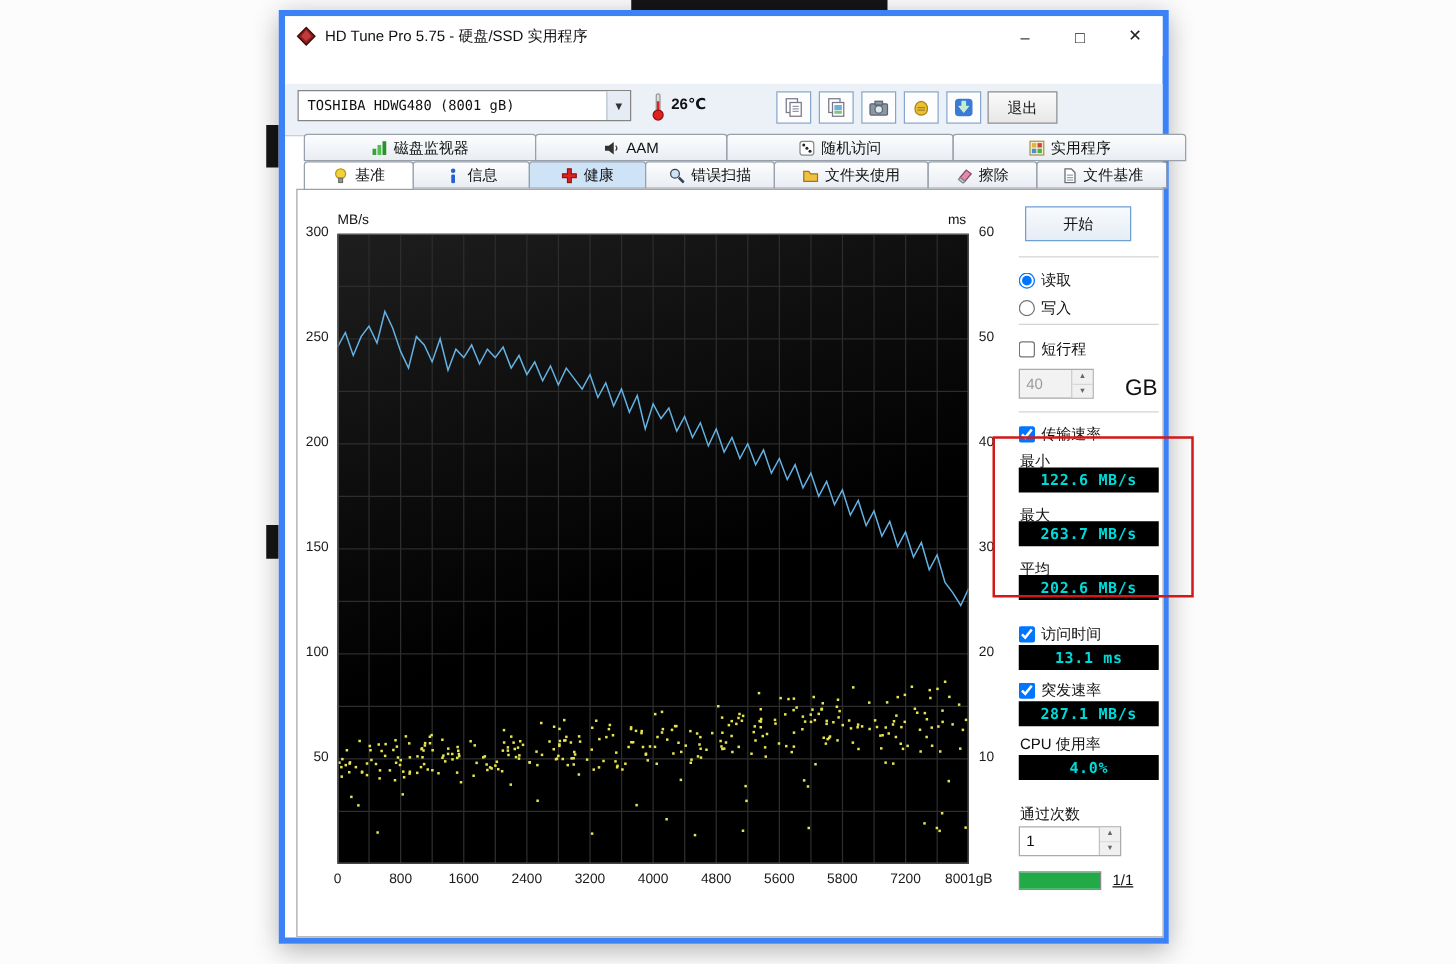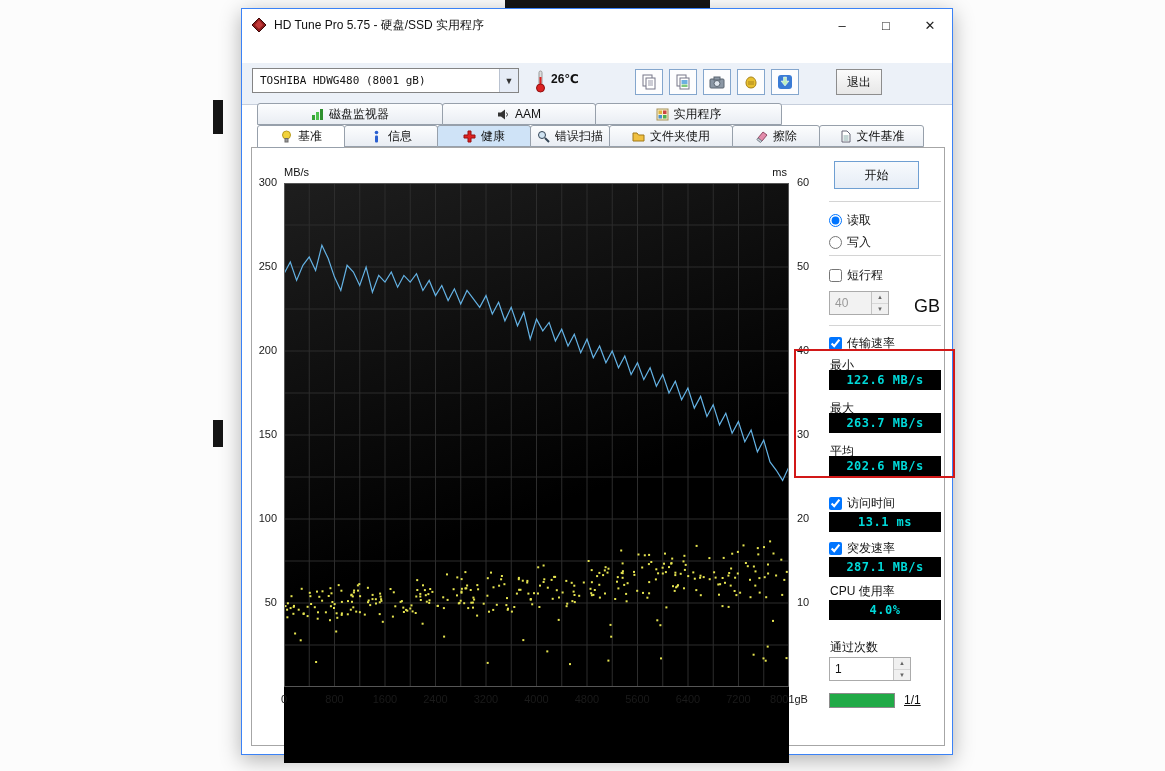--- a/index.html
+++ b/index.html
@@ -2,22 +2,22 @@
 <html><head>
 <meta charset="utf-8">
 <style>
   * { margin:0; padding:0; box-sizing:border-box; }
   html,body { width:1165px; height:771px; overflow:hidden; background:#fcfcfc;
     font-family:"Liberation Sans","DejaVu Sans",sans-serif; font-size:12px; color:#111; }
   #screen { position:relative; width:1165px; height:771px; }
 
   .artifact { position:absolute; background:#151515; }
 
-  .window { position:absolute; left:241px; top:8px; width:712px; height:747px;
-    background:#ffffff; border:1px solid #3b82f6; box-shadow:0 5px 20px rgba(0,0,0,.30); }
+  .window { position:absolute; left:223px; top:8px; width:712px; height:747px;
+    background:#ffffff; border:5px solid #3b82f6; box-shadow:0 5px 20px rgba(0,0,0,.30); }
 
   
   .titlebar { position:absolute; left:0; top:0; width:100%; height:32px;
     display:flex; align-items:center; background:#ffffff; }
   .title-icon { margin:0 7px 0 9px; display:flex; }
   .title-text { font-size:12px; }
   .win-controls { margin-left:auto; display:flex; height:100%; }
   .win-btn { width:44px; height:100%; display:flex; align-items:center; justify-content:center;
     font-size:13px; color:#222; cursor:default; }
 
@@ -32,40 +32,40 @@
   .combo { position:absolute; left:10px; top:5px; width:267px; height:25px; background:#fff;
     border:1px solid #848484; display:flex; align-items:center; }
   .combo .val { flex:1; padding:0 7px; font-family:"DejaVu Sans Mono",monospace; font-size:11px; white-space:nowrap; overflow:hidden; }
   .combo .arrow { width:19px; height:100%; background:#e6ecf6; border-left:1px solid #b9c2d0;
     display:flex; align-items:center; justify-content:center; font-size:9px; color:#333; }
   .thermo { position:absolute; left:292px; top:6px; }
   .temp-text { position:absolute; left:309px; top:9px; font-weight:bold; font-size:12px; }
   .toolbtns { position:absolute; left:393px; top:6px; display:flex; gap:6px; }
   .toolbtn { width:28px; height:26px; background:#fdfdfe; border:1px solid #84a6cd;
     display:flex; align-items:center; justify-content:center; }
-  .exit-btn { position:absolute; left:562px; top:6px; width:46px; height:26px;
+  .exit-btn { position:absolute; left:562px; top:6px; width:56px; height:26px;
     border:1px solid #8d8d8d; background:linear-gradient(#fbfbfb,#e7e7e7);
-    display:flex; align-items:center; justify-content:center; font-size:12px;margin-left:32px; }
+    display:flex; align-items:center; justify-content:center; font-size:12px; }
 
   
   .tabs { position:absolute; left:15px; display:flex; }
   .tabs1 { top:94px; }
   .tabs2 { top:116px;justify-content:center; }
   .tab { height:22px; background:linear-gradient(#fcfdfe,#e9edf3); border:1px solid #97a0ab;
     margin-right:-1px; display:flex; align-items:center; justify-content:center; gap:5px;
     font-size:12px; border-radius:3px 3px 0 0; }
   .tab.selected { background:#ffffff; height:23px; z-index:3; position:relative; }
   .tab.hl { background:#cfe3f7; }
 
   
   .content-box { position:absolute; left:9px; top:138px; width:694px; height:599px;
     background:#ffffff; border:1px solid #a6a6a6; }
 
   
-  #chart-area { position:absolute; left:42px; top:174px; width:505px; height:580px; }
+  #chart-area { position:absolute; left:42px; top:174px; width:505px; height:504px; }
   #plot { position:absolute; inset:0; background:linear-gradient(160deg,#1e1e1e,#000 55%); }
   .tick { position:absolute; font-size:11px; color:#1a1a1a; white-space:nowrap; }
   .tick.tl { transform:translateX(-100%); left:-7px; }
   .tick.tr { left:513px; }
   .tick.tx { transform:translateX(-50%); top:510px; }
   .unit-l { position:absolute; left:0; top:-17px; font-size:11px; }
   .unit-r { position:absolute; right:2px; top:-17px; font-size:11px; }
 
   
   .p-abs { position:absolute; }
@@ -184,20 +184,29 @@
           </svg>
         <span>磁盘监视器</span>
       </div>
       <div class="tab" style="width:154px">
         <svg width="13" height="13">
             <polygon points="1,4.5 4,4.5 8,1.5 8,11.5 4,8.5 1,8.5" fill="#333"></polygon>
             <path d="M9.5 4.5q2 2 0 4" stroke="#333" fill="none"></path>
           </svg>
         <span>AAM</span>
       </div>
+      <div class="tab" style="width:182px">
+        <svg width="13" height="13">
+            <rect x="1" y="1" width="11" height="11" rx="2" fill="#fff" stroke="#888"></rect>
+            <circle cx="4" cy="4" r="1.2" fill="#222"></circle>
+            <circle cx="6.5" cy="6.5" r="1.2" fill="#222"></circle>
+            <circle cx="9" cy="9" r="1.2" fill="#222"></circle>
+          </svg>
+        <span>随机访问</span>
+      </div>
       <div class="tab" style="width:187px">
         <svg width="13" height="13">
             <rect x="1" y="1" width="11" height="11" fill="#f6eecb" stroke="#a8935a"></rect>
             <rect x="2.5" y="2.5" width="3.5" height="3.5" fill="#e0b33b"></rect>
             <rect x="7" y="2.5" width="3.5" height="3.5" fill="#cc4444"></rect>
             <rect x="2.5" y="7" width="3.5" height="3.5" fill="#4a8fd0"></rect>
             <rect x="7" y="7" width="3.5" height="3.5" fill="#4caf50"></rect>
           </svg>
         <span>实用程序</span>
       </div>
@@ -217,21 +226,21 @@
             <rect x="5" y="5.5" width="3" height="7" rx="1" fill="#2a5fd0"></rect>
           </svg>
         <span>信息</span>
       </div>
       <div class="tab hl" style="width:94px">
         <svg width="13" height="13">
             <path d="M5 1h3v4h4v3H8v4H5V8H1V5h4z" fill="#d22" stroke="#911"></path>
           </svg>
         <span>健康</span>
       </div>
-      <div class="tab" style="width:80px">
+      <div class="tab" style="width:104px">
         <svg width="13" height="13">
             <circle cx="5" cy="5" r="3.5" fill="#cfe3f2" stroke="#345"></circle>
             <line x1="8" y1="8" x2="12" y2="12" stroke="#345" stroke-width="2"></line>
           </svg>
         <span>错误扫描</span>
       </div>
       <div class="tab" style="width:124px">
         <svg width="13" height="13">
             <path d="M1 3h4l1.5 2H12v6H1z" fill="#f0c040" stroke="#a07818"></path>
           </svg>
@@ -653,21 +662,21 @@
         <span class="tick tr" style="top: 329px;">20</span>
         <span class="tick tr" style="top: 413px;">10</span>
         <span class="tick tx" style="left: 0px;">0</span>
         <span class="tick tx" style="left: 50.4937px;">800</span>
         <span class="tick tx" style="left: 100.987px;">1600</span>
         <span class="tick tx" style="left: 151.481px;">2400</span>
         <span class="tick tx" style="left: 201.975px;">3200</span>
         <span class="tick tx" style="left: 252.468px;">4000</span>
         <span class="tick tx" style="left: 302.962px;">4800</span>
         <span class="tick tx" style="left: 353.456px;">5600</span>
-        <span class="tick tx" style="left: 403.95px;">6400</span>
+        <span class="tick tx" style="left: 403.95px;">5800</span>
         <span class="tick tx" style="left: 454.443px;">7200</span>
         <span class="tick tx" style="left: 505px;">8001gB</span>
       </div>
 
     <div class="p-abs start-btn">开始</div>
 
     <div class="p-abs sep" style="top:192px"></div>
 
     <label class="p-abs ctl-row" style="top:203px">
       <input type="radio" name="rw" checked="" style="">

